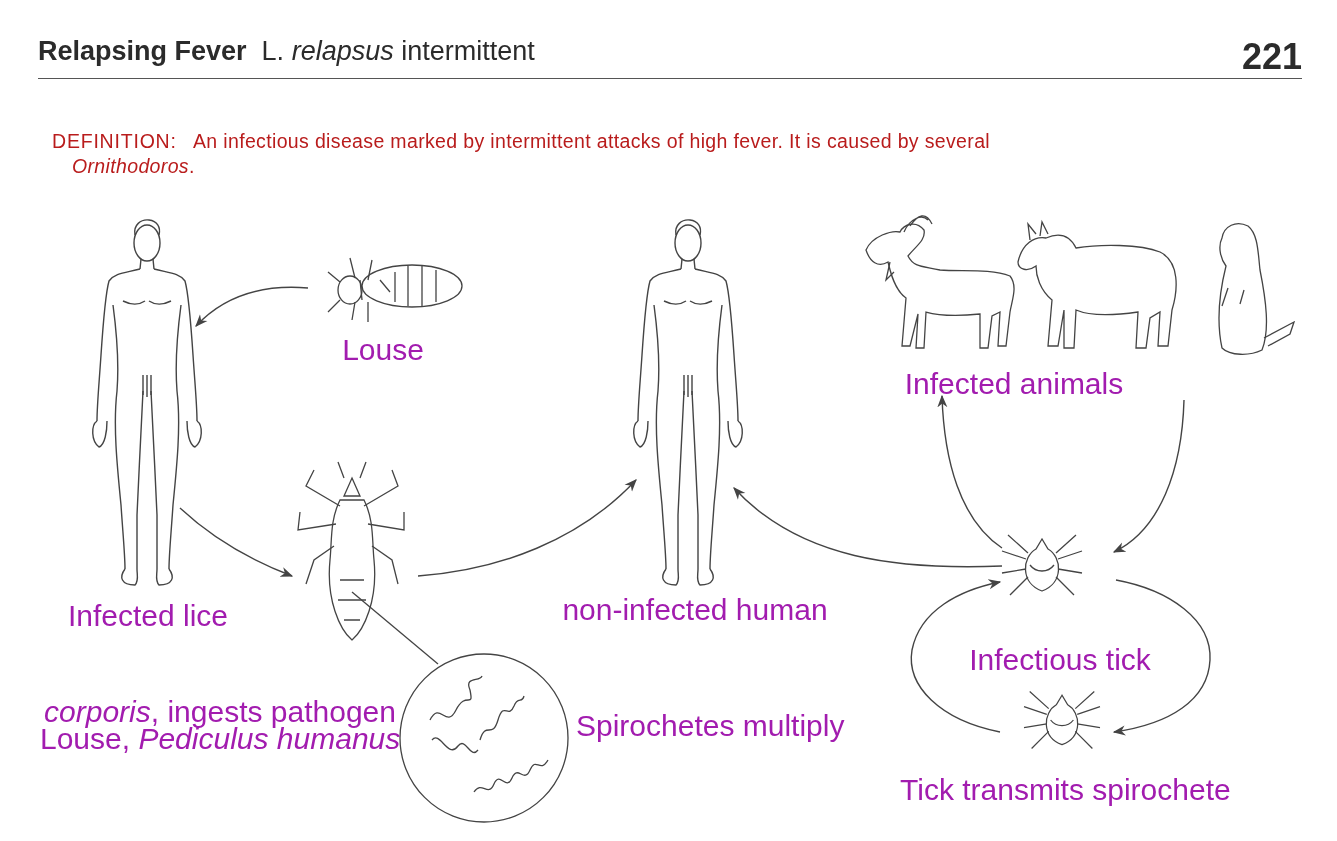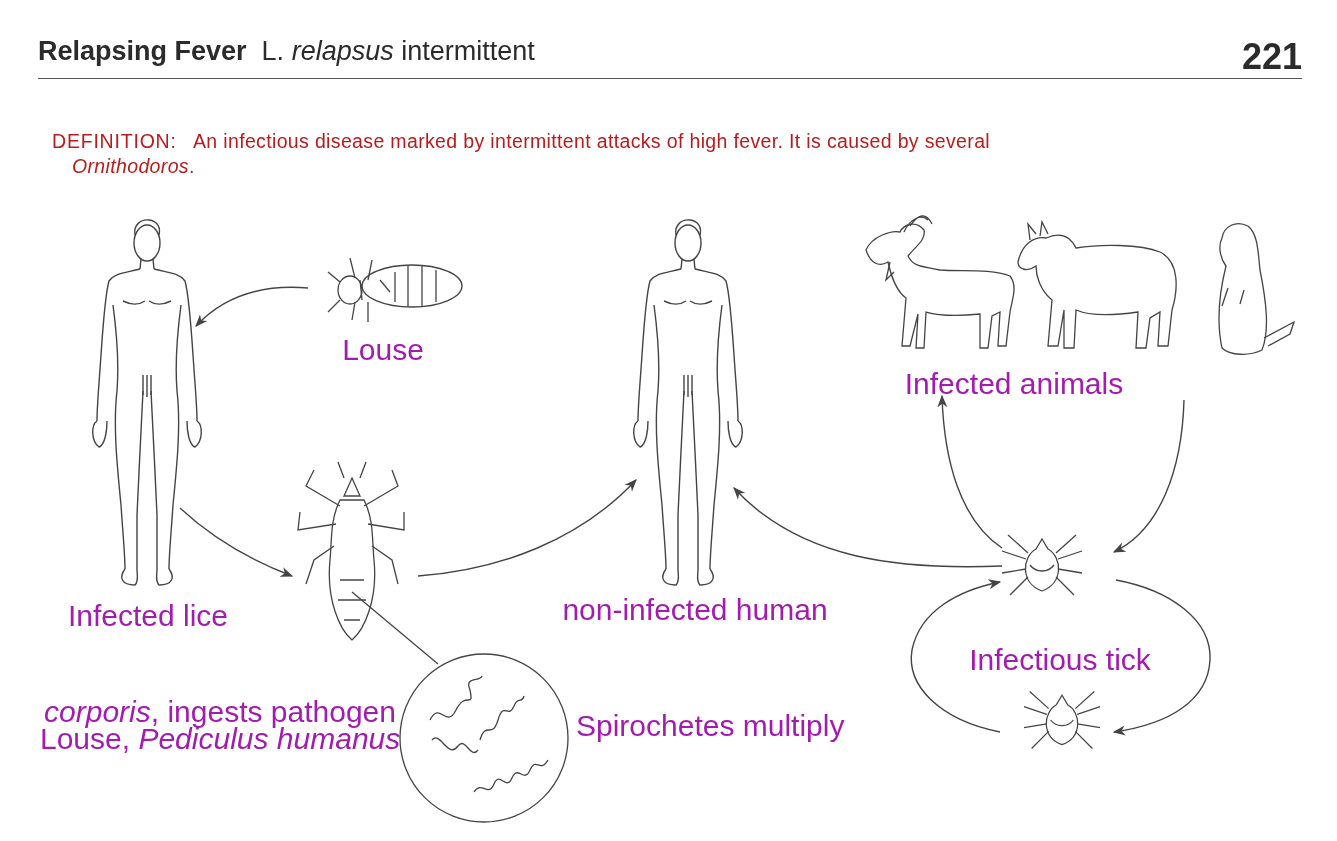--- a/index.html
+++ b/index.html
@@ -148,13 +148,14 @@
 <div class="lbl" style="left:894px;top:370px;width:240px;">Infected animals</div>
 <div class="lbl" style="left:960px;top:646px;width:200px;">Infectious tick</div>
 <div class="lbl" style="left:40px;top:698px;width:360px;">
   <div><span class="ital">corporis</span><span>, ingests pathogen</span></div>
   <div><span>Louse,</span> <span class="ital">Pediculus humanus</span></div>
 </div>
 <div class="lbl" style="left:576px;top:712px;width:258px;text-align:right;">
   <div>Spirochetes multiply</div>
 </div>
 <div class="lbl" style="left:900px;top:776px;width:330px;">
+  <div>Tick transmits spirochete</div>
 </div>
 
 </body></html>

